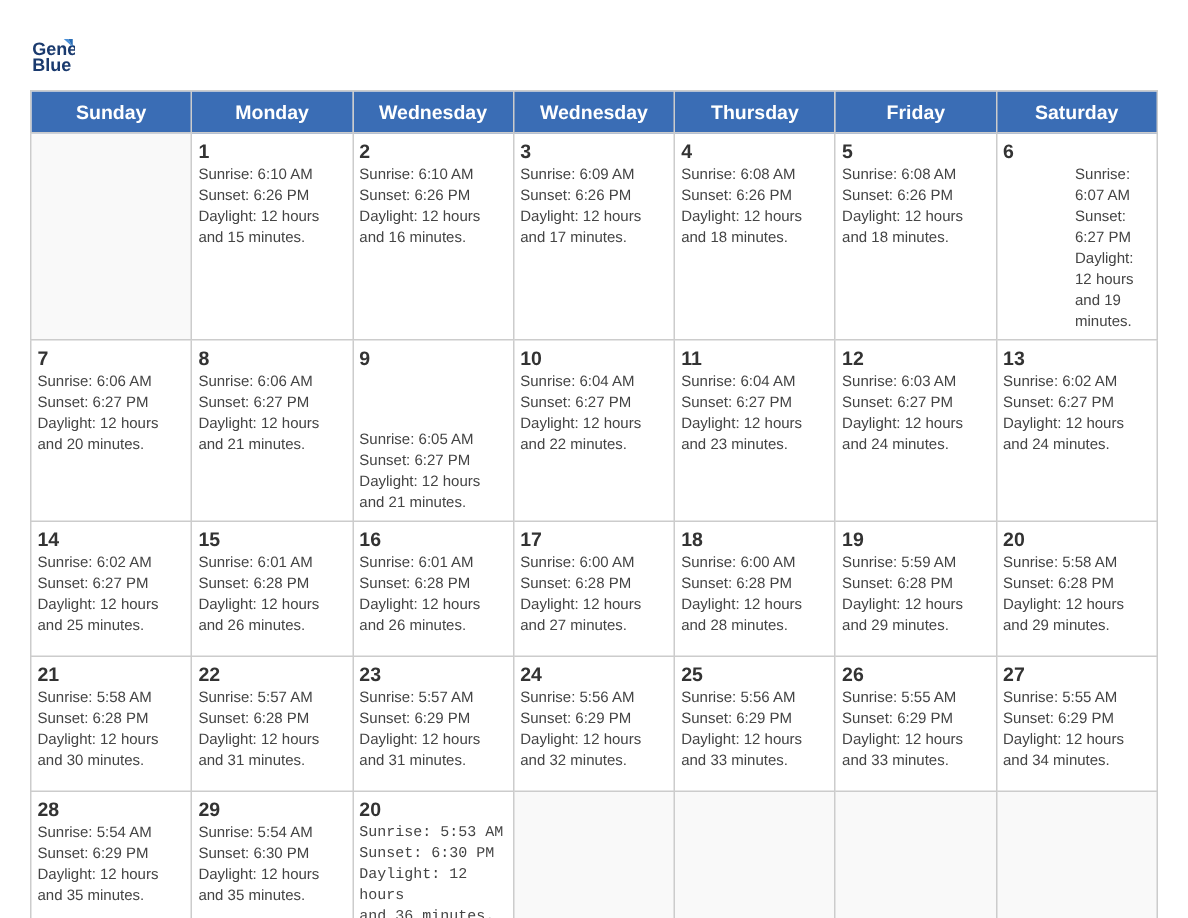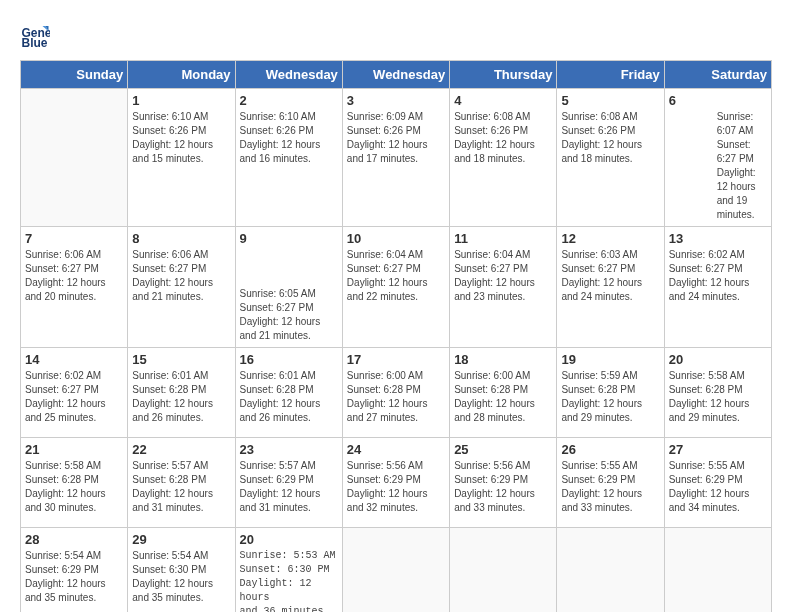--- a/index.html
+++ b/index.html
@@ -49,21 +49,21 @@
     table {
       width: 100%;
       border-collapse: collapse;
       table-layout: fixed;
     }
     th {
       background-color: #3a6db5;
       color: white;
       padding: 6px 4px;
       font-size: 13px;
-      text-align: right;
+      text-align: center;
       border: 1px solid #ccc;
     }
     td {
       vertical-align: top;
       border: 1px solid #ccc;
       padding: 4px;
       font-size: 10.5px;
       color: #333;
       height: 90px;
     }

